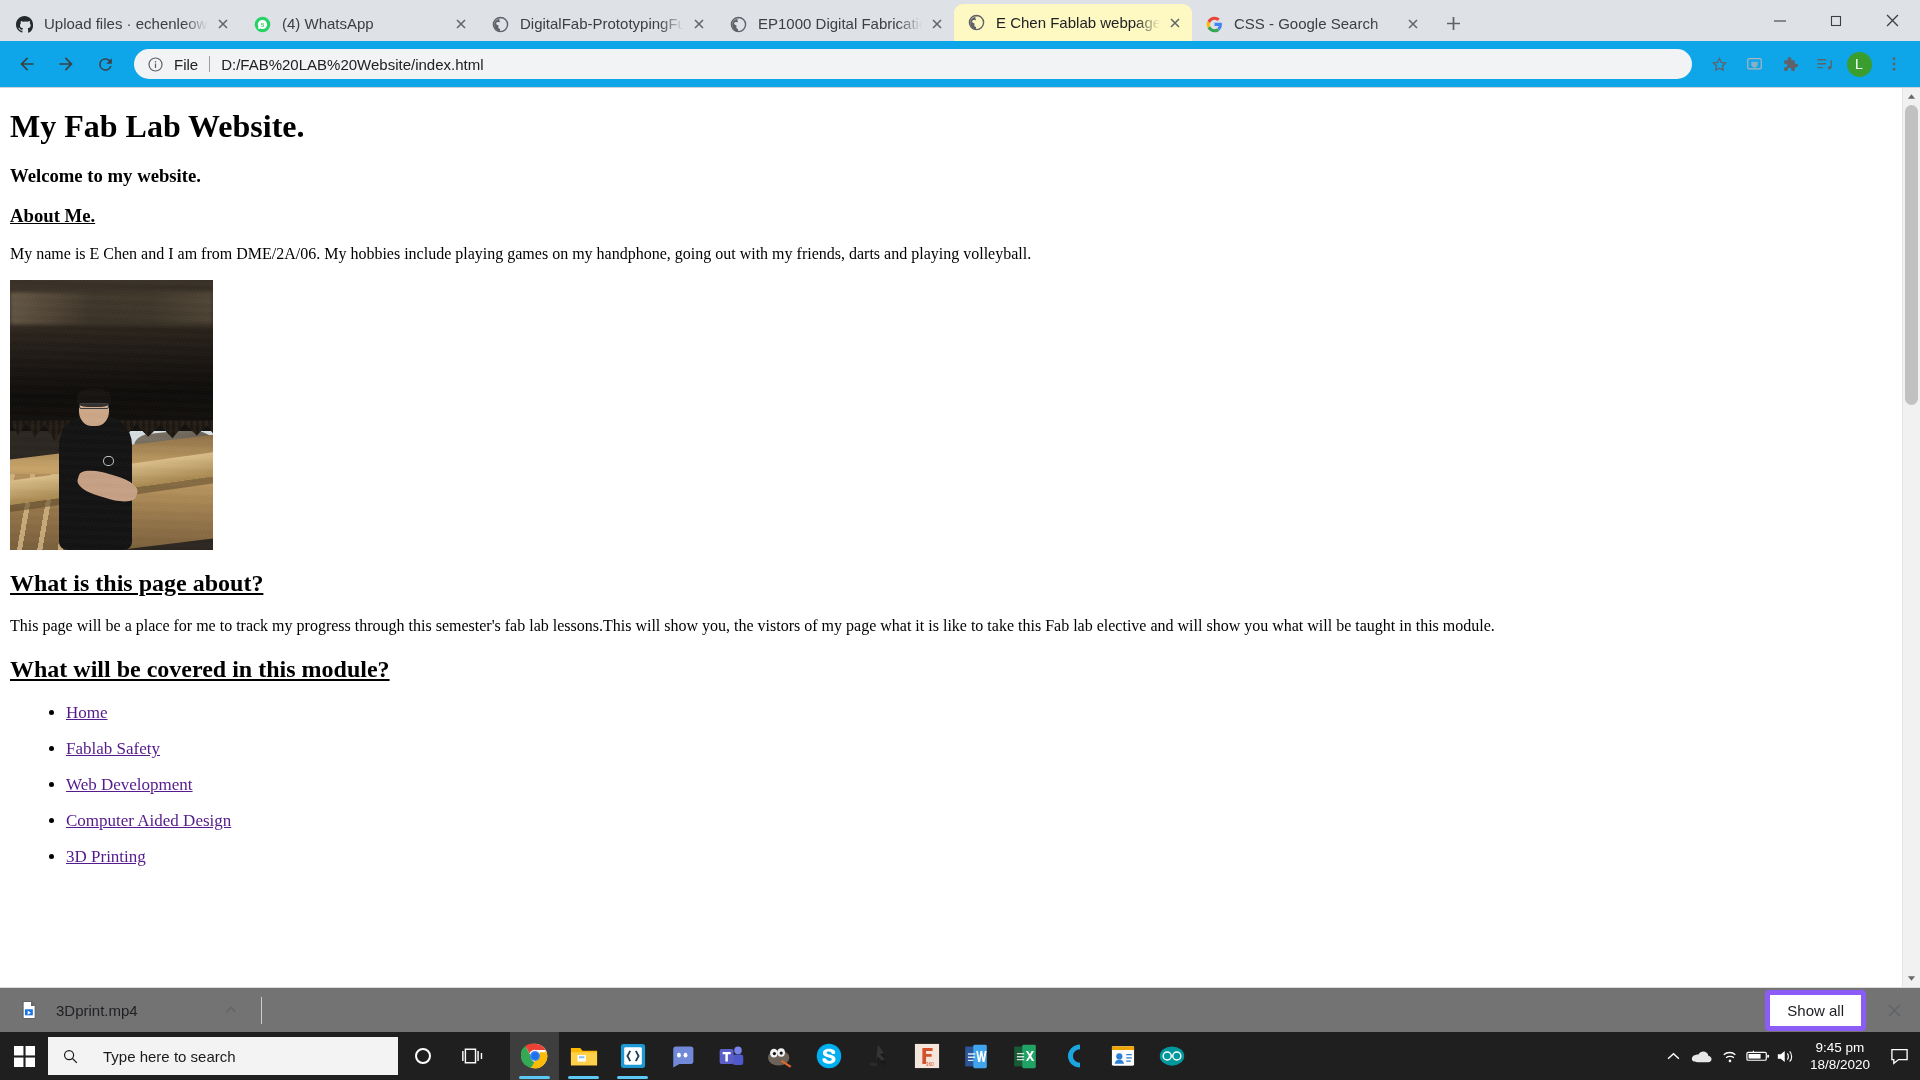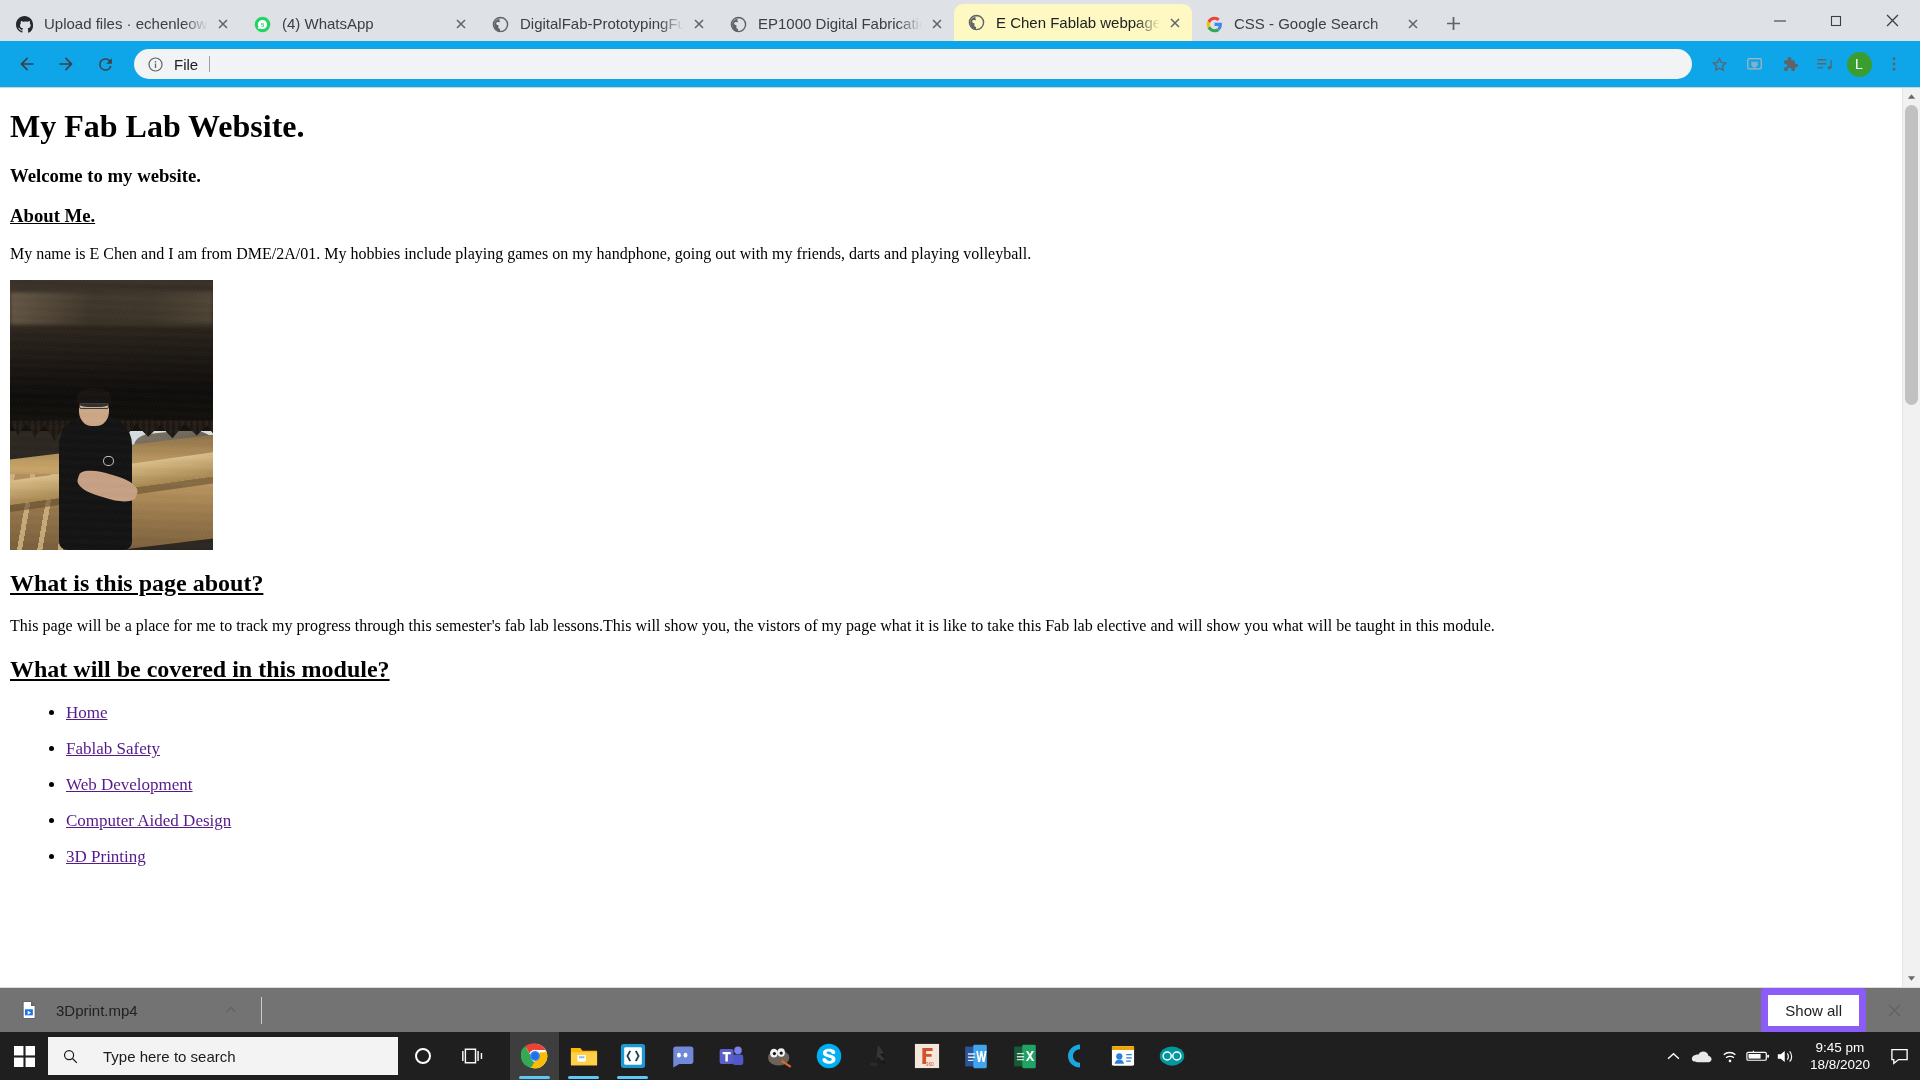--- a/index.html
+++ b/index.html
@@ -453,21 +453,21 @@
   }
   .shelf-divider {
     width: 1px; height: 27px;
     background: #c9ccd0;
     margin-left: 14px;
     flex: 0 0 1px;
   }
   .showall {
     margin-left: auto;
     height: 31px;
-    border: 7px solid #8b5cf6;
+    border: 5px solid #8b5cf6;
     background: #ffffff;
     border-radius: 4px;
     color: #202124;
     font-size: 15px;
     padding: 0 17px;
     display: flex;
     align-items: center;
     font-family: "Liberation Sans", sans-serif;
     cursor: pointer;
   }
@@ -714,20 +714,21 @@
 
       <div class="omnibox">
         <span class="infoicon">
           <svg width="17" height="17" viewBox="0 0 24 24">
               <circle cx="12" cy="12" r="9.2" fill="none" stroke="#5f6368" stroke-width="1.7"></circle>
               <path fill="#5f6368" d="M11.1 10.6h1.8v6.2h-1.8zM11.1 7.2h1.8v1.9h-1.8z"></path>
             </svg>
         </span>
         <span class="scheme">File</span>
         <span class="vbar"></span>
+        <span class="url">D:/FAB%20LAB%20Website/index.html</span>
       </div>
 
       <div class="tbicon">
         <svg width="19" height="19" viewBox="0 0 24 24">
             <path fill="none" stroke="#5f6368" stroke-width="1.6" d="M12 4.5l2.35 4.9 5.35.7-3.9 3.72.96 5.28L12 16.6l-4.76 2.5.96-5.28-3.9-3.72 5.35-.7z"></path>
           </svg>
       </div>
       <div class="tbicon">
         <svg width="19" height="19" viewBox="0 0 24 24">
             <rect x="3.5" y="4.5" width="17" height="13" rx="1.6" fill="none" stroke="#b0b4b8" stroke-width="1.5"></rect>
@@ -761,21 +762,21 @@
     <div class="viewport">
       <div class="pagearea">
         <div class="doc">
 
           <h1>My Fab Lab Website.</h1>
 
           <h3>Welcome to my website.</h3>
 
           <h3 class="underlined">About Me.</h3>
 
-          <p>My name is E Chen and I am from DME/2A/01. My hobbies include playing games on my handphone, going out with my friends, darts and playing volleyball.</p>
+          <p>My name is E Chen and I am from DME/2A/06. My hobbies include playing games on my handphone, going out with my friends, darts and playing volleyball.</p>
 
           <div class="photo">
             <div class="ph-sky"></div>
             <div class="ph-sea"></div>
             <div class="ph-rockcliff"></div>
             <div class="ph-overhang"></div>
             <div class="ph-overhang-edge"></div>
             <div class="ph-deck"></div>
             <div class="ph-railposts"></div>
             <div class="ph-rail"></div>

